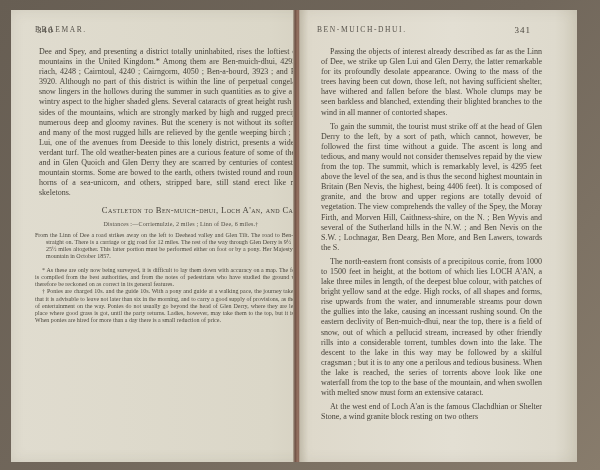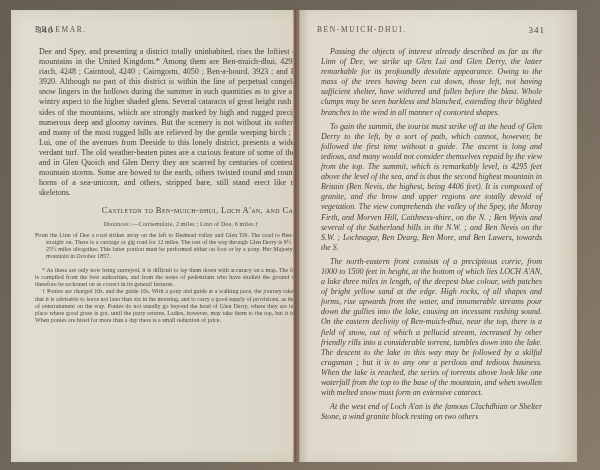--- a/index.html
+++ b/index.html
@@ -32,28 +32,28 @@
     position:absolute;left:293px;top:10px;width:7px;height:452px;
     background:linear-gradient(to right,#b3ab99 0%,#6d5044 30%,#93705f 60%,#8a6a5b 80%,#c9c4b4 100%);
   }
   .running-header{
     position:relative;height:14px;margin-bottom:8px;
   }
   .folio{
     position:absolute;top:0;font-size:9px;letter-spacing:1px;color:#4a463e;
   }
   .folio.left{left:2px;}
-  .folio.right{right:1px;}
+  .folio.right{right:15px;}
   .head-title{
     position:absolute;left:0;right:0;text-align:left;top:0;
     font-size:7.5px;letter-spacing:1.6px;color:#55514a;
   }
   .body-text{font-size:8px;line-height:10.1px;text-align:justify;}
   .body-text p{margin:4px;}
-  p.indent{text-indent:9px;font-style:italic;}
+  p.indent{text-indent:9px;}
   .section-heading{
     margin-top:7px;text-align:right;
     font-variant:small-caps;font-size:8.6px;letter-spacing:.4px;color:#44403a;
   }
   .distances{
     margin-top:3px;text-align:center;font-size:6px;letter-spacing:.2px;color:#504c44;
   }
   .small-note{
     margin-top:3px;font-size:6px;line-height:7.3px;text-align:justify;color:#4c483f;
     padding-left:11px;text-indent:-11px;

